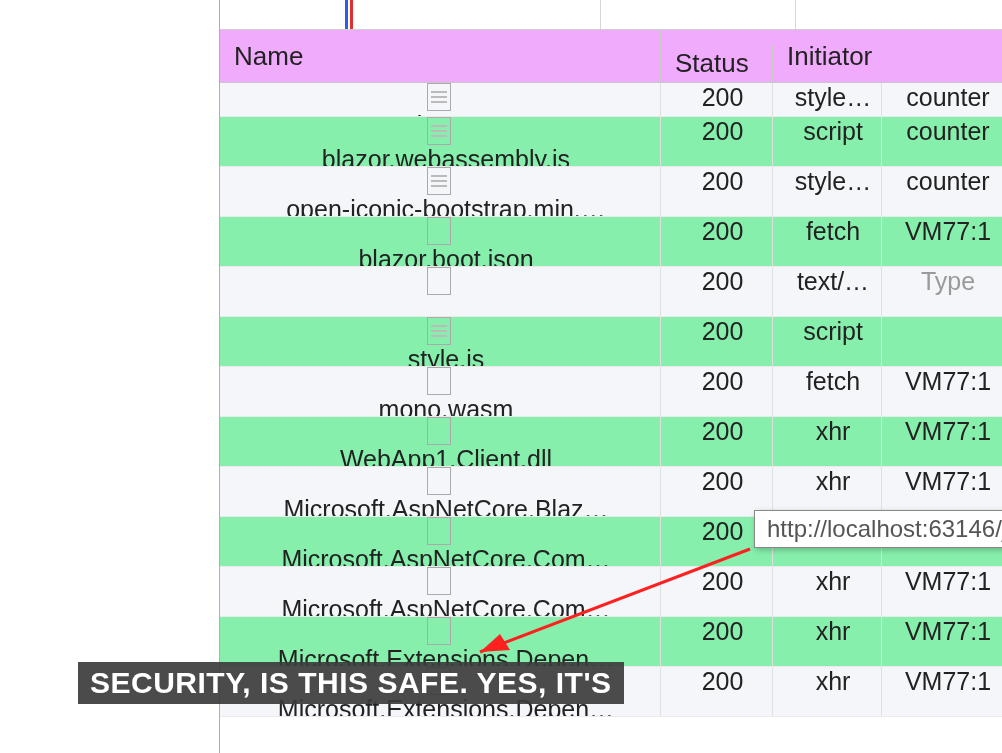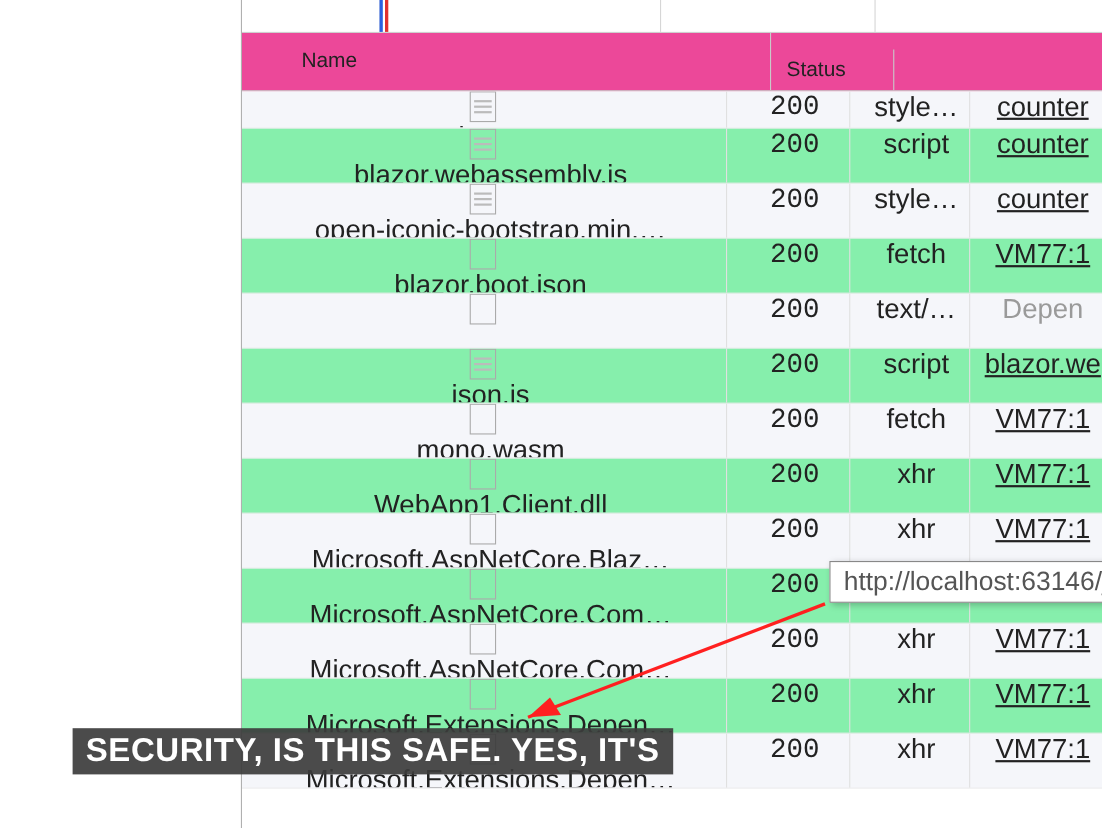--- a/index.html
+++ b/index.html
@@ -44,25 +44,24 @@
   .tl-red {
     position: absolute;
     top: 0; bottom: 0;
     left: 130px;
     width: 3px;
     background: #e03030;
   }
   .header-row {
     display: flex;
     height: 53px;
-    background: #ec4899;
+    background: #f0abfc;
     border-bottom: 1px solid #c9c9c9;
     color: #222;
-    font-size: 19px;
-    padding-left: 40px;
+    font-size: 26px;
   }
   .header-cell {
     display: flex;
     align-items: center;
     padding-left: 14px;
     border-right: 1px solid #c9c9c9;
     overflow: hidden;
     white-space: nowrap;
   }
   .col-name { width: 441px; }
@@ -85,21 +84,21 @@
     display: flex;
     align-items: center;
     padding-left: 12px;
     border-right: 1px solid #e0e0e0;
     overflow: hidden;
     white-space: nowrap;
     text-overflow: ellipsis;
     flex-direction: column;
   }
   .cell.name { width: 441px; }
-  .cell.status { width: 112px; font-family: Liberation Mono, monospace; }
+  .cell.status { width: 112px; }
   .cell.type { width: 109px; }
   .cell.init { flex: 1; min-width: 0; border-right: none; }
   .file-icon {
     width: 24px;
     height: 28px;
     border: 1.5px solid #aaa;
     margin-right: 14px;
     flex-shrink: 0;
     display: flex;
     flex-direction: column;
@@ -110,21 +109,20 @@
   .file-icon.text div {
     height: 2px;
     background: #bbb;
   }
   .fname {
     overflow: hidden;
     text-overflow: ellipsis;
     white-space: nowrap;
   }
   .init .link {
-    text-decoration: underline;
     color: #222;
   }
   .init .other {
     color: #9a9a9a;
   }
   .tooltip {
     position: absolute;
     background: #fff;
     border: 1px solid #888;
     box-shadow: 2px 2px 6px rgba(0,0,0,.25);
@@ -134,21 +132,21 @@
     white-space: nowrap;
   }
   .arrow {
     position: absolute;
     pointer-events: none;
   }
   .arrow line { stroke: #ff2020; stroke-width: 3; }
   .arrow polygon { fill: #ff2020; }
   .caption {
     position: absolute;
-    left: 66px;
+    left: 78px;
     top: 662px;
     background: rgba(60,60,60,.92);
     color: #fff;
     font-size: 30px;
     font-weight: 600;
     padding: 4px 12px;
     letter-spacing: .5px;
   }
 </style>
 </head>
@@ -159,20 +157,21 @@
     <div class="timeline-tick" style="left:125px"></div>
     <div class="tl-blue"></div>
     <div class="tl-red"></div>
     <div class="timeline-tick" style="left:380px"></div>
     <div class="timeline-tick" style="left:575px"></div>
   </div>
 
   <div class="header-row">
     <div class="header-cell col-name">Name</div>
     <div class="header-cell col-status">Status</div>
+    <div class="header-cell col-init">Initiator</div>
   </div>
 
   <div class="rows" id="rows">
       <div class="data-row odd" style="height: 34px;">
         <div class="cell name">
           <div class="file-icon text">
             <div></div>
             <div></div>
             <div></div>
           </div>
@@ -225,37 +224,34 @@
           <span class="link">VM77:1</span>
         </div>
       </div>
       <div class="data-row odd">
         <div class="cell name">
           <div class="file-icon"></div>
         </div>
         <div class="cell status">200</div>
         <div class="cell type">text/…</div>
         <div class="cell init">
-          <span class="other">Depen</span>
+          <span class="other">Type</span>
         </div>
       </div>
       <div class="data-row even">
         <div class="cell name">
           <div class="file-icon text">
             <div></div>
             <div></div>
             <div></div>
           </div>
-          <span class="fname">json.js</span>
+          <span class="fname">style.js</span>
         </div>
         <div class="cell status">200</div>
         <div class="cell type">script</div>
-        <div class="cell init">
-          <span class="link">blazor.we</span>
-        </div>
       </div>
       <div class="data-row odd">
         <div class="cell name">
           <div class="file-icon"></div>
           <span class="fname">mono.wasm</span>
         </div>
         <div class="cell status">200</div>
         <div class="cell type">fetch</div>
         <div class="cell init">
           <span class="link">VM77:1</span>

